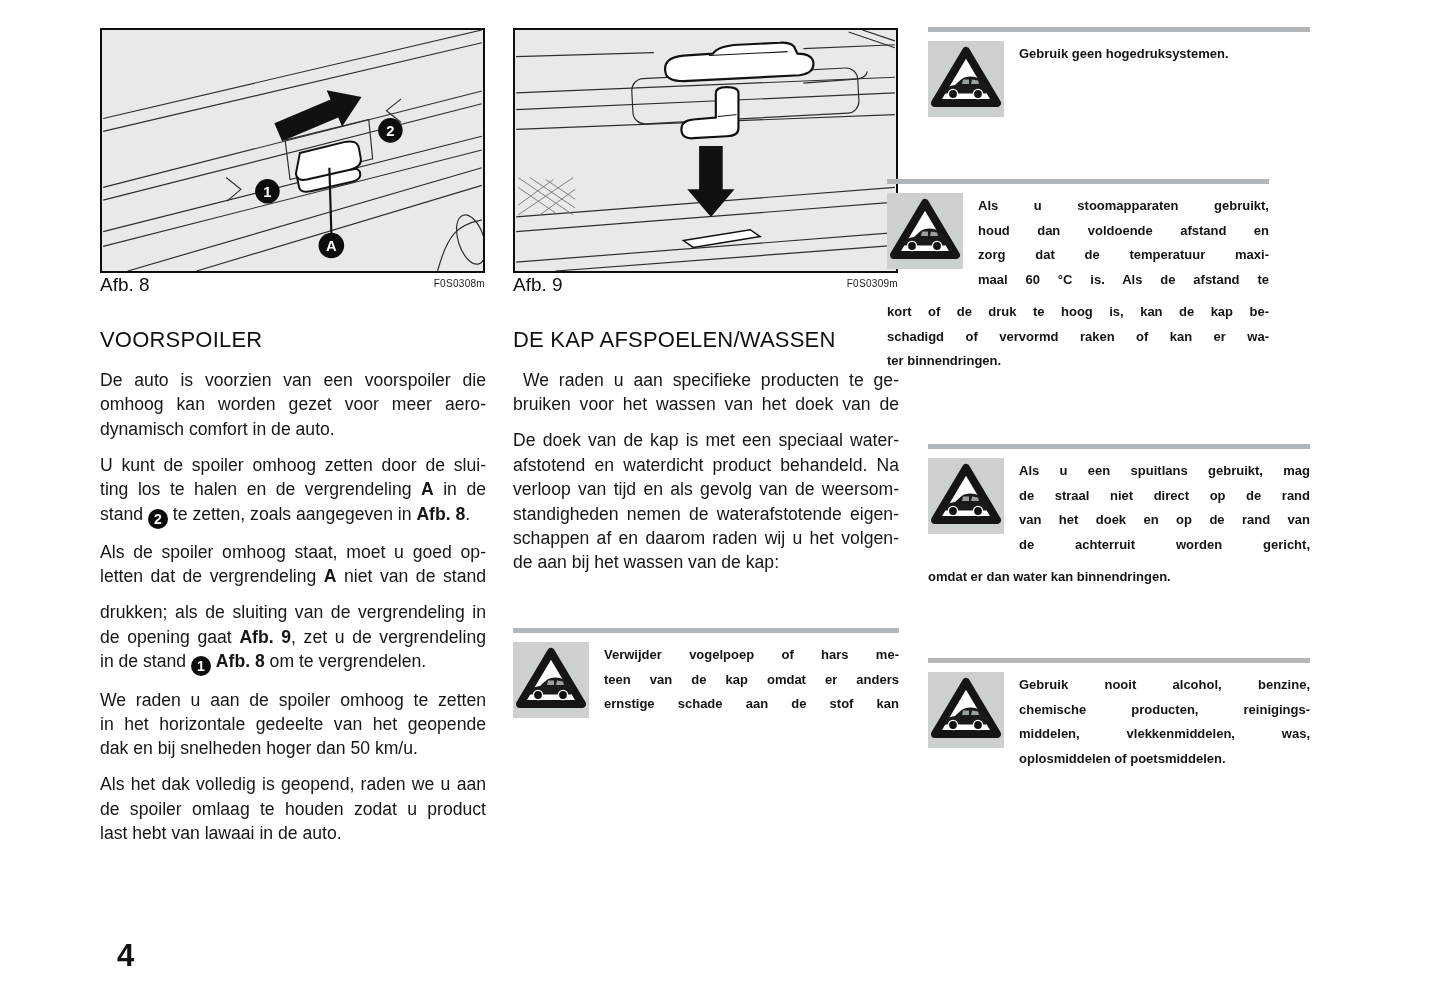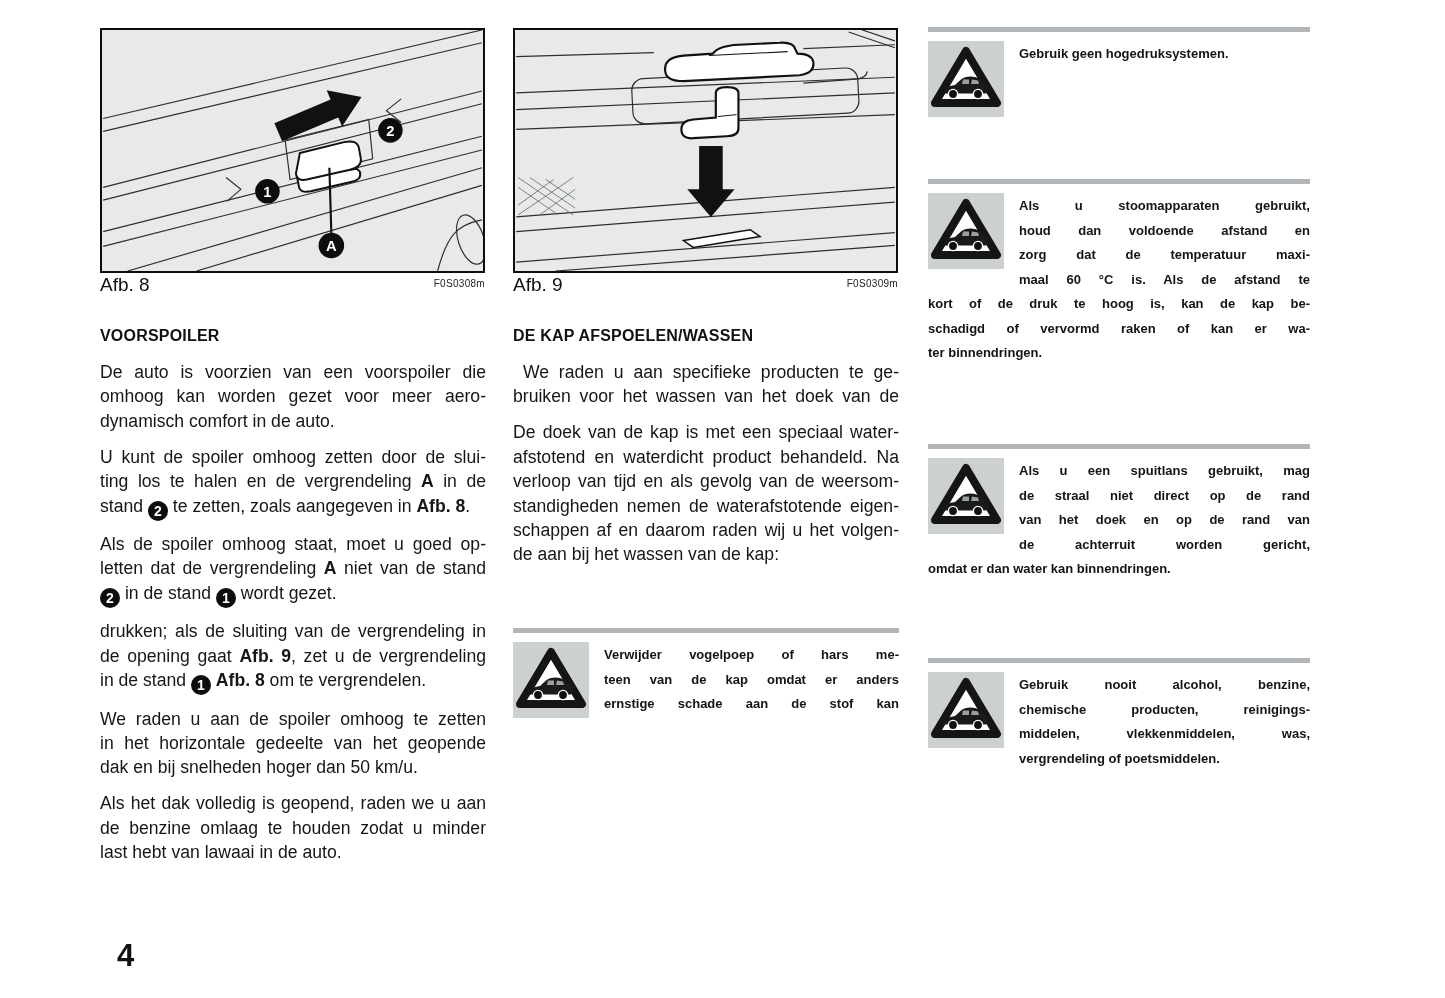--- a/index.html
+++ b/index.html
@@ -16,41 +16,41 @@
   .fig svg{display:block;width:100%;height:100%;}
   .caprow{
     position:absolute;top:275px;width:385px;display:flex;
     justify-content:space-between;align-items:flex-start;
   }
   .cap{font-size:19px;color:#111;line-height:20px;}
   .figcode{font-size:10px;color:#222;letter-spacing:.3px;padding-top:3px;}
   
   .col{position:absolute;width:386px;}
   h2.heading{
-    font-size:16px;font-weight:bold;letter-spacing:.2px;margin:0 0 15px 0;color:#111;
+    font-size:22px;font-weight:normal;letter-spacing:.2px;margin:0 0 15px 0;color:#111;
   }
   .para{margin:0 0 11.5px 0;font-size:17.6px;line-height:24.4px;}
   .line{white-space:normal;}
   .j{text-align:justify;text-align-last:justify;}
   .last{text-align:left;}
   .b{font-weight:bold;}
   .badge{
     display:inline-block;width:20px;height:20px;border-radius:50%;
     background:#0d0d0d;color:#fff;font-size:14px;font-weight:bold;line-height:20px;
     text-align:center;vertical-align:-4px;
   }
   
   .warn{position:absolute;width:382px;}
   .wbar{height:5px;background:#b3b6b8;margin-bottom:9px;}
   .wrow{display:flex;gap:15px;}
   .wicon{width:76px;height:76px;flex:0 0 76px;background:#ccd0d0;}
   .wicon svg{display:block;width:76px;height:76px;}
   .wtxt{font-size:13px;line-height:24.5px;font-weight:bold;color:#141414;}
   .wside{flex:1;padding-top:1px;}
-  .wfull{margin-top:0;}
+  .wfull{margin-top:8px;}
   
   .pagenum{position:absolute;left:117px;top:938px;font-size:31px;font-weight:bold;color:#111;}
 </style>
 </head>
 <body>
 
 <svg width="0" height="0" style="position:absolute" aria-hidden="true">
   <defs>
     <symbol id="warnTri" viewBox="0 0 76 76">
       <rect x="0" y="0" width="76" height="76" fill="#ccd0d0"></rect>
@@ -153,35 +153,34 @@
           <div class="line last"><span>dynamisch comfort in de auto.</span></div>
         </div>
         <div class="para">
           <div class="line j"><span>U kunt de spoiler omhoog zetten door de slui-</span></div>
           <div class="line j"><span>ting los te halen en de vergrendeling </span><span class="b">A</span><span> in de</span></div>
           <div class="line last"><span>stand </span><span class="badge">2</span><span> te zetten, zoals aangegeven in </span><span class="b">Afb. 8</span><span>.</span></div>
         </div>
         <div class="para">
           <div class="line j"><span>Als de spoiler omhoog staat, moet u goed op-</span></div>
           <div class="line j"><span>letten dat de vergrendeling </span><span class="b">A</span><span> niet van de stand</span></div>
-          <div class="line last"><span class="badge">2</span><span> in de stand </span><span class="badge">1</span><span> wordt gezet.</span></div>
         </div>
         <div class="para">
           <div class="line j"><span>drukken; als de sluiting van de vergrendeling in</span></div>
           <div class="line j"><span>de opening gaat </span><span class="b">Afb. 9</span><span>, zet u de vergrendeling</span></div>
           <div class="line last"><span>in de stand </span><span class="badge">1</span><span> </span><span class="b">Afb. 8</span><span> om te vergrendelen.</span></div>
         </div>
         <div class="para">
           <div class="line j"><span>We raden u aan de spoiler omhoog te zetten</span></div>
           <div class="line j"><span>in het horizontale gedeelte van het geopende</span></div>
           <div class="line last"><span>dak en bij snelheden hoger dan 50 km/u.</span></div>
         </div>
         <div class="para">
           <div class="line j"><span>Als het dak volledig is geopend, raden we u aan</span></div>
-          <div class="line j"><span>de benzine omlaag te houden zodat u minder</span></div>
+          <div class="line j"><span>de spoiler omlaag te houden zodat u product</span></div>
           <div class="line last"><span>last hebt van lawaai in de auto.</span></div>
         </div>
       </div>
   </div>
 
   <div class="col" style="left:513px;top:327px;">
     <h2 class="heading">DE KAP AFSPOELEN/WASSEN</h2>
     <div>
         <div class="para">
           <div class="line j"><span>&nbsp;We raden u aan specifieke producten te ge-</span></div>
@@ -222,21 +221,21 @@
             <use href="#warnTri"></use>
           </svg>
         </div>
       <div class="wside wtxt">
           <div class="line last">Gebruik geen hogedruksystemen.</div>
         </div>
     </div>
     <div class="wfull wtxt"></div>
   </div>
 
-  <div class="warn" style="left:928px;top:179px;">
+  <div class="warn" style="left:887px;top:179px;">
     <div class="wbar"></div>
     <div class="wrow">
       <div class="wicon">
           <svg>
             <use href="#warnTri"></use>
           </svg>
         </div>
       <div class="wside wtxt">
           <div class="line j">Als u stoomapparaten gebruikt,</div>
           <div class="line j">houd dan voldoende afstand en</div>
@@ -276,21 +275,21 @@
     <div class="wrow">
       <div class="wicon">
           <svg>
             <use href="#warnTri"></use>
           </svg>
         </div>
       <div class="wside wtxt">
           <div class="line j">Gebruik nooit alcohol, benzine,</div>
           <div class="line j">chemische producten, reinigings-</div>
           <div class="line j">middelen, vlekkenmiddelen, was,</div>
-          <div class="line last">vergrendeling of poetsmiddelen.</div>
+          <div class="line last">oplosmiddelen of poetsmiddelen.</div>
         </div>
     </div>
     <div class="wfull wtxt"></div>
   </div>
 
   <div class="pagenum">4</div>
 
 </div>
 
 </body></html>

